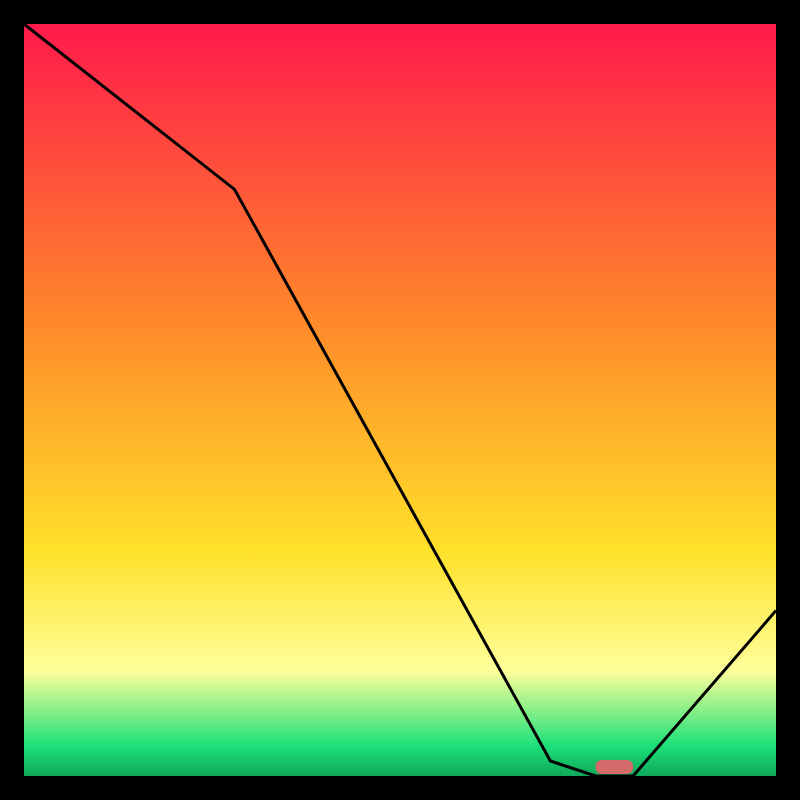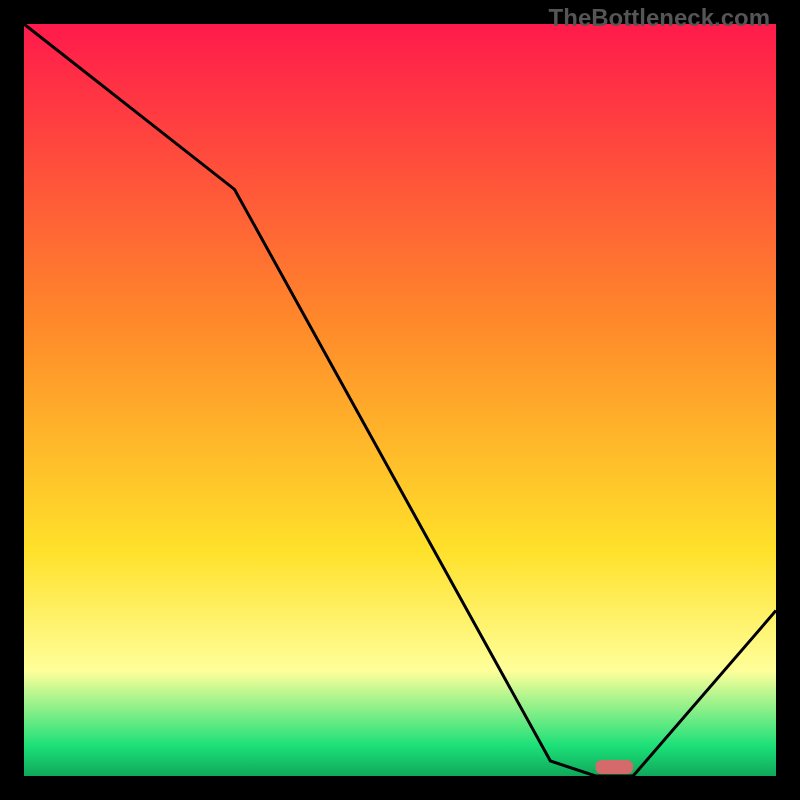--- a/index.html
+++ b/index.html
@@ -53,14 +53,13 @@
             <stop offset="96%" stop-color="#1ce078"></stop>
             <stop offset="100%" stop-color="#0fa85a"></stop>
           </linearGradient>
       </defs>
       <rect x="0" y="0" width="752" height="752" fill="url(#bg-grad)"></rect>
       <path id="curve-path" fill="none" stroke-width="3" d="M0.00 0.00 L210.56 165.44 L526.40 736.96 L571.52 752.00 L609.12 752.00 L752.00 586.56" stroke="#000000"></path>
       <rect id="marker-rect" rx="6" ry="6" height="14" x="571.52" width="37.60" y="736.00" fill="#d46a6a"></rect>
     </svg>
   </div>
 
-  <div class="brand">TheBottleneck.com</div>
 </div>
 
 </body></html>

